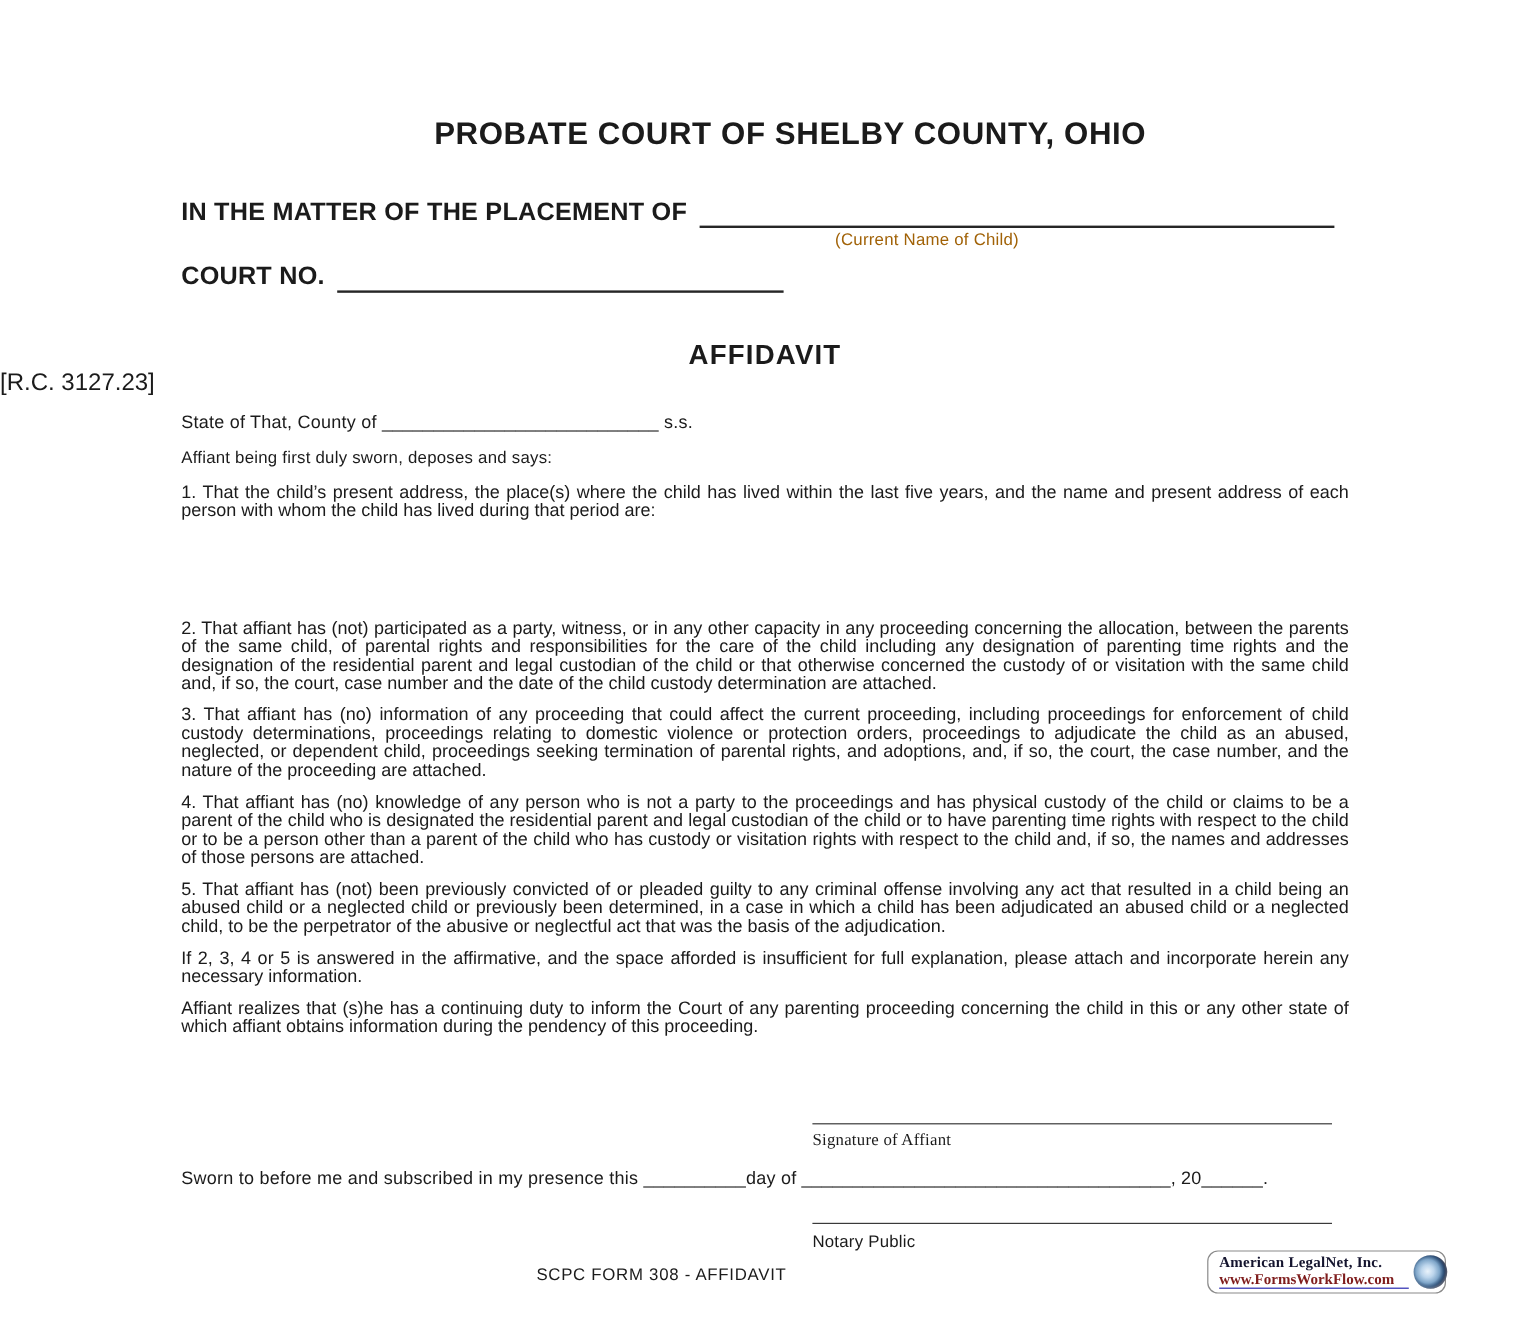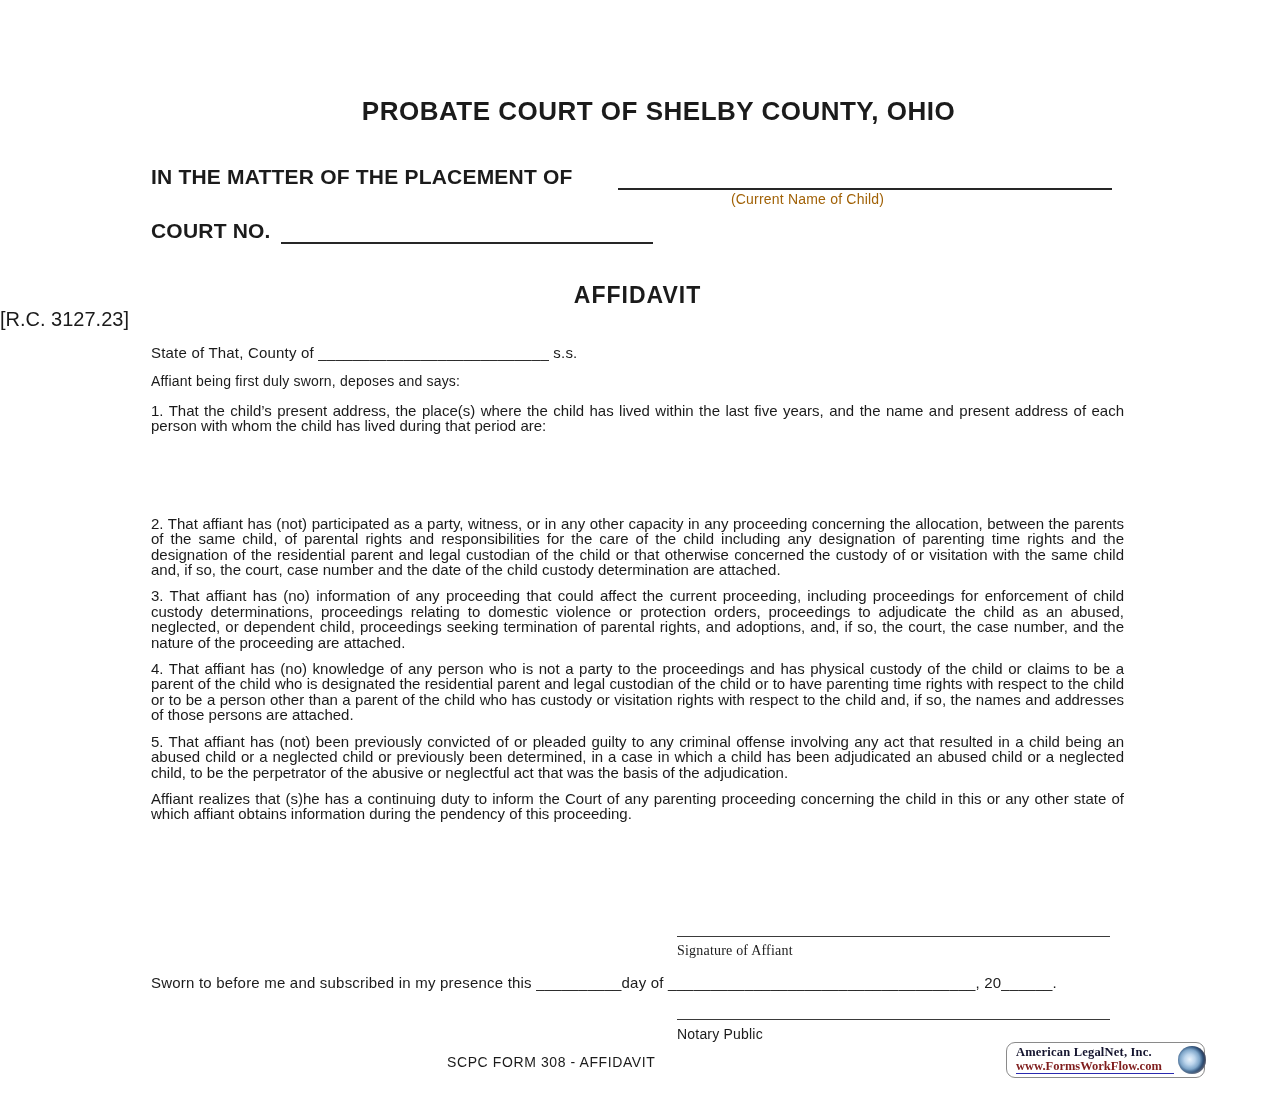--- a/index.html
+++ b/index.html
@@ -23,21 +23,20 @@
     font-weight: 700;
     letter-spacing: 0.5px;
     white-space: nowrap;
     padding-left: 21px;
   }
   .matter-row {
     position: absolute;
     top: 164px; left: 151px; width: 961px;
     display: flex;
     align-items: flex-end;
-    gap: 35px;
   }
   .case-row {
     position: absolute;
     top: 218px; left: 151px; width: 961px;
     display: flex;
     align-items: flex-end;
   }
   .caption-label {
     font-size: 21px;
     font-weight: 700;
@@ -214,20 +213,21 @@
 
   <div class="venue-line">State of That, County of ___________________________ s.s.</div>
   <div class="oath-line">Affiant being first duly sworn, deposes and says:</div>
 
   <div class="body-text">
     <p class="answer-space">1. That the child’s present address, the place(s) where the child has lived within the last five years, and the name and present address of each person with whom the child has lived during that period are:</p>
     <p>2. That affiant has (not) participated as a party, witness, or in any other capacity in any proceeding concerning the allocation, between the parents of the same child, of parental rights and responsibilities for the care of the child including any designation of parenting time rights and the designation of the residential parent and legal custodian of the child or that otherwise concerned the custody of or visitation with the same child and, if so, the court, case number and the date of the child custody determination are attached.</p>
     <p>3. That affiant has (no) information of any proceeding that could affect the current proceeding, including proceedings for enforcement of child custody determinations, proceedings relating to domestic violence or protection orders, proceedings to adjudicate the child as an abused, neglected, or dependent child, proceedings seeking termination of parental rights, and adoptions, and, if so, the court, the case number, and the nature of the proceeding are attached.</p>
     <p>4. That affiant has (no) knowledge of any person who is not a party to the proceedings and has physical custody of the child or claims to be a parent of the child who is designated the residential parent and legal custodian of the child or to have parenting time rights with respect to the child or to be a person other than a parent of the child who has custody or visitation rights with respect to the child and, if so, the names and addresses of those persons are attached.</p>
     <p>5. That affiant has (not) been previously convicted of or pleaded guilty to any criminal offense involving any act that resulted in a child being an abused child or a neglected child or previously been determined, in a case in which a child has been adjudicated an abused child or a neglected child, to be the perpetrator of the abusive or neglectful act that was the basis of the adjudication.</p>
+    <p>If 2, 3, 4 or 5 is answered in the affirmative, and the space afforded is insufficient for full explanation, please attach and incorporate herein any necessary information.</p>
     <p>Affiant realizes that (s)he has a continuing duty to inform the Court of any parenting proceeding concerning the child in this or any other state of which affiant obtains information during the pendency of this proceeding.</p>
   </div>
 
   <div class="sig-rule rule-affiant"></div>
   <div class="rule-label label-affiant">Signature of Affiant</div>
 
   <div class="sworn-line">Sworn to before me and subscribed in my presence this __________day of ____________________________________, 20______.</div>
 
   <div class="sig-rule rule-notary"></div>
   <div class="rule-label label-notary">Notary Public</div>

